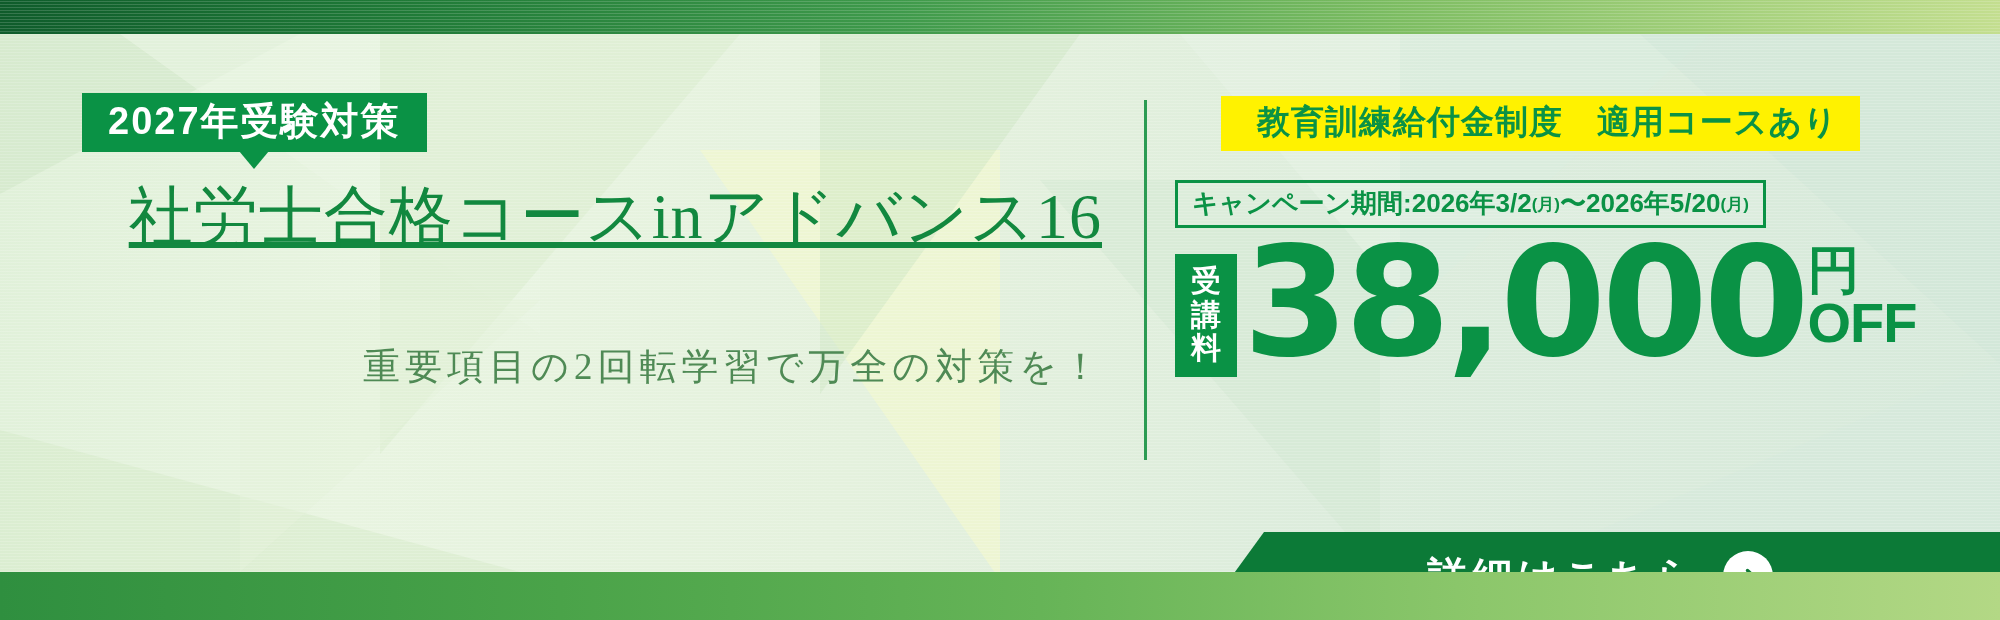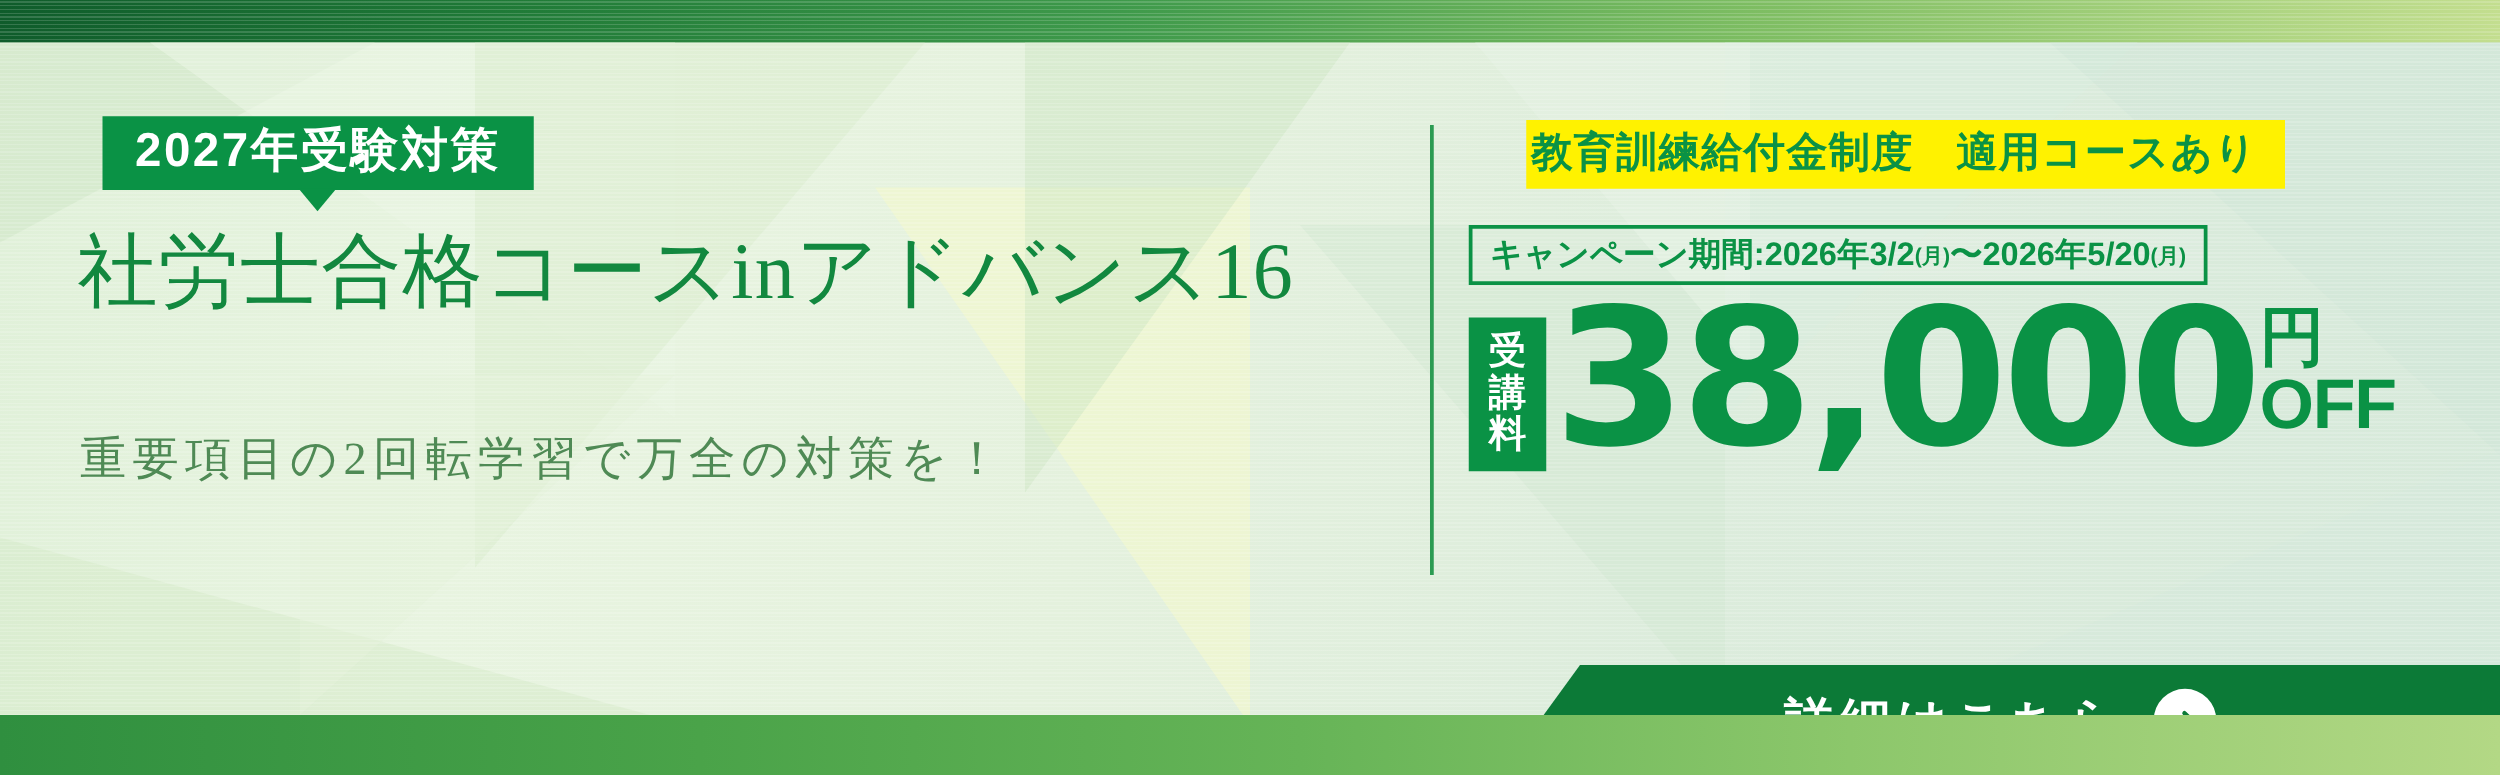--- a/index.html
+++ b/index.html
@@ -40,21 +40,21 @@
   .f11{left:240px;top:300px;width:0;height:0;border-left:300px solid #e4f2d9;border-bottom:272px solid transparent;opacity:.5;}
   .f12{left:1180px;top:34px;width:0;height:0;border-right:220px solid #e6f3e4;border-bottom:260px solid transparent;opacity:.55;}
   
   .texture{
     position:absolute;left:0;top:0;width:2000px;height:620px;
     background:repeating-linear-gradient(0deg,rgba(255,255,255,.16) 0px,rgba(255,255,255,.16) 1px,rgba(0,0,0,0) 1px,rgba(0,0,0,0) 3px);
     pointer-events:none;
   }
 
   
-  .left-block{position:absolute;left:0;top:34px;width:1145px;height:538px;}
+  .left-block{position:absolute;left:0;top:34px;width:1145px;height:538px;text-align:right;}
 
   .year-badge{
     position:absolute;left:82px;top:59px;
     background:#0a9245;color:#ffffff;
     font-size:38px;font-weight:bold;letter-spacing:2px;
     padding:9px 26px 11px 26px;line-height:1.02;
     white-space:nowrap;
   }
   .year-badge::after{
     content:"";position:absolute;left:50%;bottom:-17px;margin-left:-15px;
@@ -62,42 +62,42 @@
     border-top:18px solid #0a9245;
   }
 
   .headline{
     position:absolute;left:62px;top:148px;width:1040px;
     font-family:"Liberation Serif","DejaVu Serif",serif;
     color:#12883f;
     font-size:64px;line-height:1.08;letter-spacing:1px;
     white-space:nowrap;
   }
-  .headline .hl-line{display:block;}
+  .headline .hl-line{display:block;text-decoration:underline;}
   .headline .hl2{letter-spacing:0px;}
 
   .subtitle{
     position:absolute;left:64px;top:308px;width:1040px;
     font-family:"Liberation Serif","DejaVu Serif",serif;
     color:#4f8a55;font-size:37px;letter-spacing:5px;white-space:nowrap;
   }
 
   .divider{
     position:absolute;left:1144px;top:100px;width:3px;height:360px;
     background:#2b9b52;
   }
 
   
   .right-block{position:absolute;left:1145px;top:34px;width:855px;height:538px;}
 
   .subsidy-badge{
     position:absolute;left:76px;top:62px;
     background:#fff200;color:#0a9245;
     font-size:33px;font-weight:bold;letter-spacing:1px;
-    padding:9px 22px 11px 4px;white-space:nowrap;line-height:1.05;
+    padding:9px 22px 11px 36px;white-space:nowrap;line-height:1.05;
   }
 
   .period-box{
     position:absolute;left:30px;top:146px;
     border:3px solid #0a9245;background:rgba(255,255,255,.10);
     color:#0a9245;font-size:26px;font-weight:bold;letter-spacing:0px;
     padding:7px 14px 8px 14px;white-space:nowrap;line-height:1.05;
   }
   .period-box .sup{font-size:17px;vertical-align:2px;}
 

